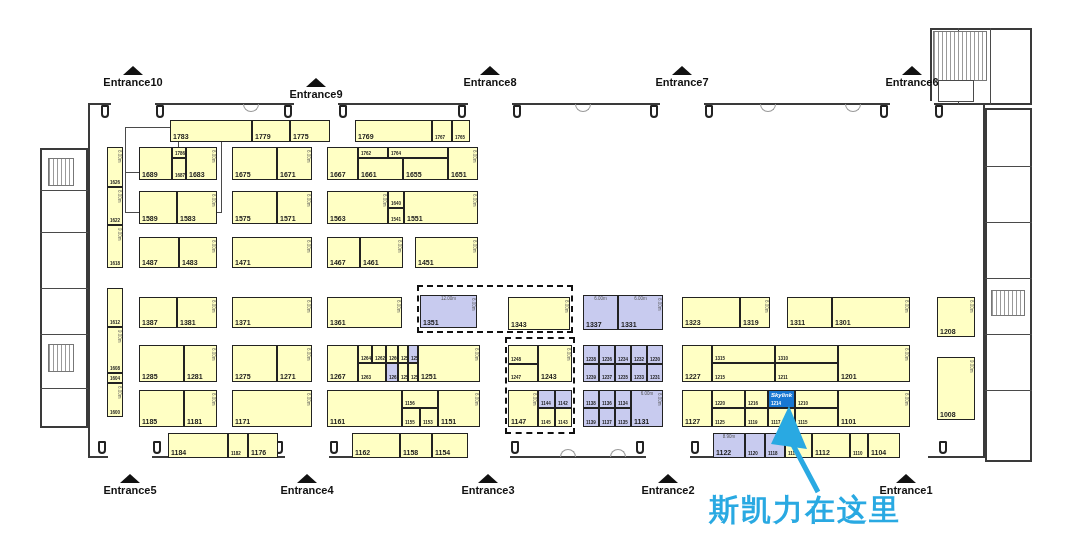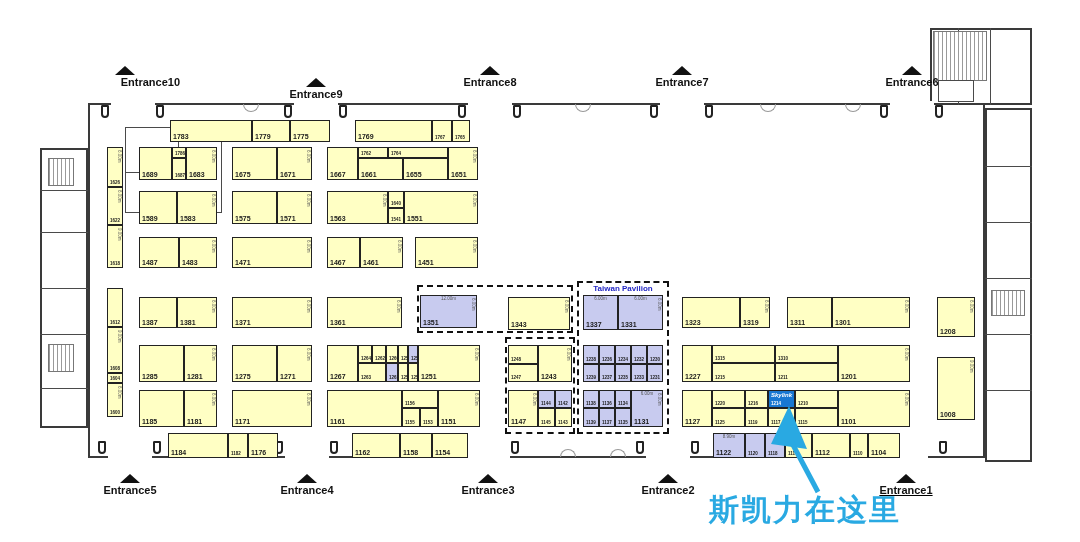--- a/index.html
+++ b/index.html
@@ -111,21 +111,21 @@
   <div class="arc-up" style="left:730px;top:449px;"></div>
   <div class="arc-up" style="left:806px;top:449px;"></div>
   <div class="arc-up" style="left:845px;top:449px;"></div>
   <div class="arc-dn" style="left:243px;top:104px;"></div>
   <div class="arc-dn" style="left:575px;top:104px;"></div>
   <div class="arc-dn" style="left:760px;top:104px;"></div>
   <div class="arc-dn" style="left:845px;top:104px;"></div>
 
 
   <div id="ents-top">
-      <div class="entrance" style="left: 125px; top: 66px; text-align: right;">
+      <div class="entrance" style="left: 133px; top: 66px;">
         <div class="tri"></div>
         <div class="ent-label">Entrance10</div>
       </div>
       <div class="entrance" style="left: 316px; top: 78px;">
         <div class="tri"></div>
         <div class="ent-label">Entrance9</div>
       </div>
       <div class="entrance" style="left: 490px; top: 66px;">
         <div class="tri"></div>
         <div class="ent-label">Entrance8</div>
@@ -149,21 +149,21 @@
         <div class="ent-label">Entrance4</div>
       </div>
       <div class="entrance" style="left: 488px; top: 474px;">
         <div class="tri"></div>
         <div class="ent-label">Entrance3</div>
       </div>
       <div class="entrance" style="left: 668px; top: 474px;">
         <div class="tri"></div>
         <div class="ent-label">Entrance2</div>
       </div>
-      <div class="entrance" style="left: 906px; top: 474px; text-decoration: underline;">
+      <div class="entrance" style="left: 906px; top: 474px;">
         <div class="tri"></div>
         <div class="ent-label">Entrance1</div>
       </div>
     </div>
 
   <div id="booths">
       <div class="booth" style="left: 170px; top: 120px; width: 82px; height: 22px;">
         <span class="bnum" style="font-size: 7px;">1783</span>
       </div>
       <div class="booth" style="left: 252px; top: 120px; width: 38px; height: 22px;">
@@ -593,23 +593,20 @@
       <div class="booth" style="left: 850px; top: 433px; width: 18px; height: 25px;">
         <span class="bnum" style="font-size: 4.5px;">1110</span>
       </div>
       <div class="booth" style="left: 868px; top: 433px; width: 32px; height: 25px;">
         <span class="bnum" style="font-size: 7px;">1104</span>
       </div>
     </div>
 
   <div class="dashbox" style="left:417px;top:285px;width:156px;height:48px;"></div>
   <div class="dashbox" style="left:505px;top:337px;width:70px;height:97px;"></div>
-  <div class="dashbox" style="left:577px;top:281px;width:92px;height:153px;">
-    <div id="taiwan-label">Taiwan Pavilion</div>
-  </div>
 
   <svg id="arrow-svg" width="1080" height="542">
     <polygon points="789,406 771,444 807,449" fill="#29A9E2"></polygon>
     <line x1="792" y1="443" x2="818" y2="492" stroke="#29A9E2" stroke-width="5"></line>
   </svg>
 
   <div id="callout">斯凯力在这里</div>
 
 </div>
 

